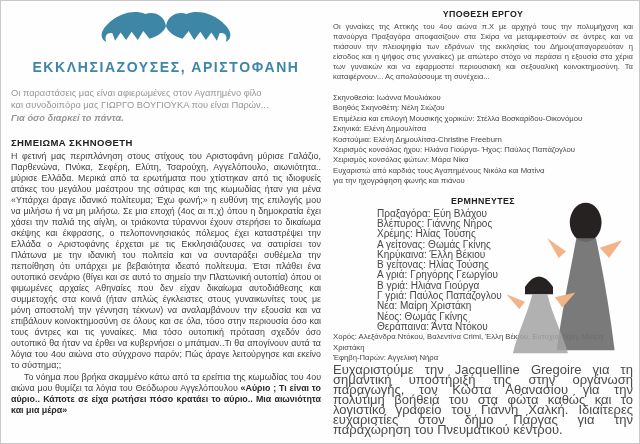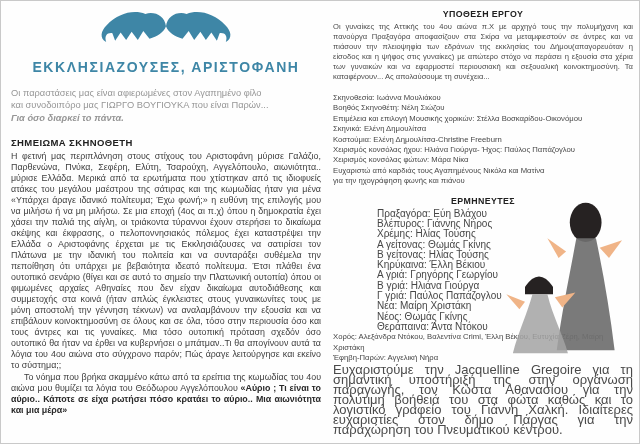--- a/index.html
+++ b/index.html
@@ -153,22 +153,22 @@
       <div class="credit-line">Ευχαριστώ από καρδιάς τους Αγαπημένους Νικόλα και Ματίνα</div>
       <div class="credit-line">για την ηχογράφηση φωνής και πιάνου</div>
     </div>
 
     <div class="performers-block">
       <div class="sec-heading">ΕΡΜΗΝΕΥΤΕΣ</div>
       <div class="cast-line">Πραξαγόρα: Εύη Βλάχου</div>
       <div class="cast-line">Βλέπυρος: Γιάννης Νήρος</div>
       <div class="cast-line">Χρέμης: Ηλίας Τούσης</div>
       <div class="cast-line">Α γείτονας: Θωμάς Γκίνης</div>
+      <div class="cast-line">Κηρύκαινα: Έλλη Βέκιου</div>
       <div class="cast-line">Β γείτονας: Ηλίας Τούσης</div>
-      <div class="cast-line">Κηρύκαινα: Έλλη Βέκιου</div>
       <div class="cast-line">Α γριά: Γρηγόρης Γεωργίου</div>
       <div class="cast-line">Β γριά: Ηλιάνα Γιούργα</div>
       <div class="cast-line">Γ γριά: Παύλος Παπάζογλου</div>
       <div class="cast-line">Νέα: Μαίρη Χριστάκη</div>
       <div class="cast-line">Νέος: Θωμάς Γκίνης</div>
       <div class="cast-line">Θεράπαινα: Άντα  Ντόκου</div>
       <div class="chorus-line">Χορός: Αλεξάνδρα Ντόκου, Βαλεντίνα Crimi, Έλλη Βέκιου, Ευτυχία Ζέρη, Μαίρη Χριστάκη</div>
       <div class="ephebe-line">Έφηβη-Παρών: Αγγελική Νήρα</div>
       <div class="thanks-text">Ευχαριστούμε την Jacquelline Gregoire  για τη σημαντική υποστήριξή της στην οργάνωση παραγωγής, τον Κώστα Αθανασίου για την πολύτιμη βοήθειά του στα φώτα καθώς και το λογιστικό γραφείο του Γιάννη Χαλκή. Ιδιαίτερες ευχαριστίες στον δήμο Πάργας για την παραχώρηση του Πνευματικού κέντρου.</div>
     </div>

